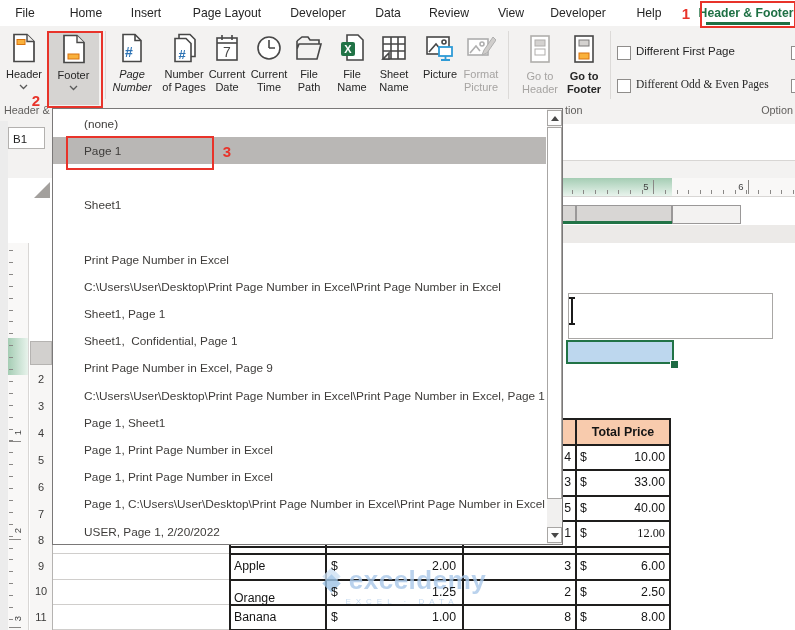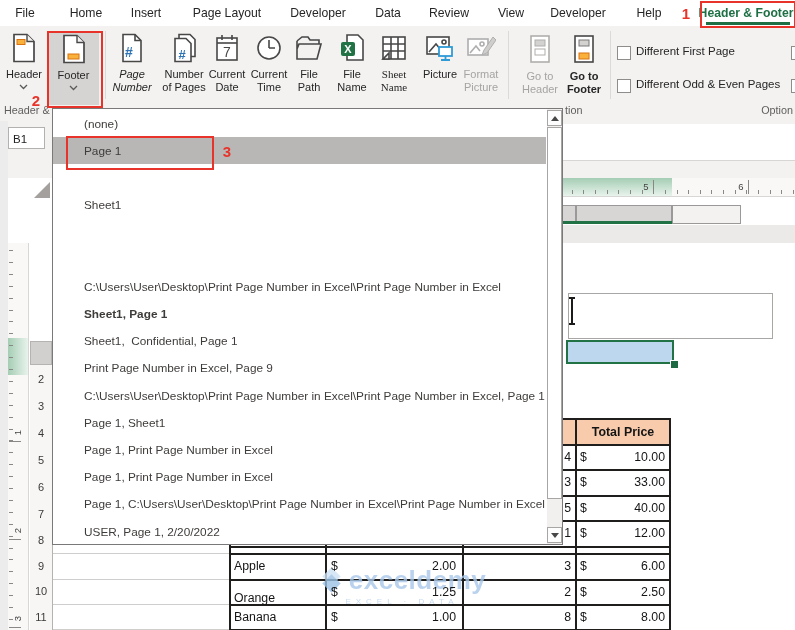--- a/index.html
+++ b/index.html
@@ -150,21 +150,21 @@
         <div style="position: absolute; left: 50%; top: 3px; transform: translateX(-50%);">
           <svg width="26" height="30" viewBox="0 0 26 30">
             <path d="M8 2 h11 l5 5 v20 h-16 z" fill="#fff" stroke="#474747" stroke-width="1.6"></path>
             <rect x="2" y="9" width="14" height="14" rx="2" fill="#217346"></rect>
             <text x="9" y="20" font-size="11" font-weight="bold" fill="#fff" font-family="sans-serif" text-anchor="middle">X</text>
           </svg>
         </div>
         <div class="rlabel" style="position: absolute; left: -6px; top: 38px; width: 66px; white-space: pre-line;">File
 Name</div>
       </div>
-      <div style="position: absolute; left: 367px; top: 30px; width: 54px; height: 72px; font-family: Liberation Serif, serif;">
+      <div style="position: absolute; left: 367px; top: 30px; width: 54px; height: 72px;">
         <div style="position: absolute; left: 50%; top: 3px; transform: translateX(-50%);">
           <svg width="28" height="30" viewBox="0 0 28 30">
             <rect x="3" y="4" width="22" height="22" fill="#fff" stroke="#474747" stroke-width="1.6"></rect>
             <path d="M3 11 h22 M3 18 h22 M11 4 v22 M18 4 v22" stroke="#474747" stroke-width="1.6" fill="none"></path>
             <path d="M3 26 l6 -6 v6 z" fill="#f3f2f1" stroke="#474747" stroke-width="1.6"></path>
           </svg>
         </div>
         <div class="rlabel" style="position: absolute; left: -6px; top: 38px; width: 66px; white-space: pre-line;">Sheet
 Name</div>
       </div>
@@ -214,21 +214,21 @@
           </svg>
         </div>
         <div class="rlabel" style="position: absolute; left: -4px; top: 40px; width: 56px; white-space: pre-line; font-weight: bold;">Go to
 Footer</div>
       </div>
     </div>
   <div id="optionChecks" class="abs" style="left:0;top:0;">
       <div class="cbx" style="left: 617px; top: 46px;"></div>
       <div class="cblab" style="left: 636px; top: 45px;">Different First Page</div>
       <div class="cbx" style="left: 617px; top: 79px;"></div>
-      <div class="cblab" style="left: 636px; top: 78px;">Different Odd &amp; Even Pages</div>
+      <div class="cblab" style="left: 636px; top: 78px; font-family: Liberation Serif, serif;">Different Odd &amp; Even Pages</div>
     </div>
 
   <div class="cbx" style="left:791px;top:46px;width:4px;"></div>
   <div class="cbx" style="left:791px;top:79px;width:4px;"></div>
 
   <div class="glabel" style="left:4px;">Header &amp;</div>
   <div class="glabel" style="left:565px;">tion</div>
   <div class="glabel" style="left:752px;width:41px;text-align:right;">Option</div>
 
   <div class="abs" style="left:0;top:121px;width:795px;height:57px;background:#f3f2f1;"></div>
@@ -365,21 +365,21 @@
       <div class="cellt" style="left: 580px; top: 445px; height: 23px;">$</div>
       <div class="cellt" style="left: 590px; top: 445px; width: 75px; height: 23px; justify-content: flex-end;">10.00</div>
       <div class="cellt" style="left: 541px; top: 470.5px; width: 30px; height: 23px; justify-content: flex-end;">3</div>
       <div class="cellt" style="left: 580px; top: 470.5px; height: 23px;">$</div>
       <div class="cellt" style="left: 590px; top: 470.5px; width: 75px; height: 23px; justify-content: flex-end;">33.00</div>
       <div class="cellt" style="left: 541px; top: 496px; width: 30px; height: 23px; justify-content: flex-end;">5</div>
       <div class="cellt" style="left: 580px; top: 496px; height: 23px;">$</div>
       <div class="cellt" style="left: 590px; top: 496px; width: 75px; height: 23px; justify-content: flex-end;">40.00</div>
       <div class="cellt" style="left: 541px; top: 521.5px; width: 30px; height: 23px; justify-content: flex-end;">1</div>
       <div class="cellt" style="left: 580px; top: 521.5px; height: 23px;">$</div>
-      <div class="cellt" style="left: 590px; top: 521.5px; width: 75px; height: 23px; justify-content: flex-end;">12.00</div>
+      <div class="cellt" style="left: 590px; top: 521.5px; width: 75px; height: 23px; justify-content: flex-end; font-family: Liberation Serif, serif;">12.00</div>
       <div class="cellt" style="left: 234px; top: 554.5px; height: 23px;">Apple</div>
       <div class="cellt" style="left: 331px; top: 554.5px; height: 23px;">$</div>
       <div class="cellt" style="left: 346px; top: 554.5px; width: 110px; height: 23px; justify-content: flex-end;">2.00</div>
       <div class="cellt" style="left: 500px; top: 554.5px; width: 71px; height: 23px; justify-content: flex-end;">3</div>
       <div class="cellt" style="left: 580px; top: 554.5px; height: 23px;">$</div>
       <div class="cellt" style="left: 590px; top: 554.5px; width: 75px; height: 23px; justify-content: flex-end;">6.00</div>
       <div class="cellt" style="left: 234px; top: 580px; height: 36px;">Orange</div>
       <div class="cellt" style="left: 331px; top: 580px; height: 23px;">$</div>
       <div class="cellt" style="left: 346px; top: 580px; width: 110px; height: 23px; justify-content: flex-end;">1.25</div>
       <div class="cellt" style="left: 500px; top: 580px; width: 71px; height: 23px; justify-content: flex-end;">2</div>
@@ -404,22 +404,23 @@
       <span style="font-size:26px;font-weight:bold;color:#a9c8e9;letter-spacing:0.5px;">exceldemy</span>
     </div>
     <div style="font-size:8px;letter-spacing:5px;color:#b9d2ec;margin-top:1px;">EXCEL · DATA</div>
   </div>
 
   <div class="abs" style="left:52px;top:108px;width:511px;height:437px;background:#fff;border:1px solid #7a7878;box-sizing:border-box;z-index:10;"></div>
   <div id="ddItems" class="abs" style="left:52px;top:108px;width:511px;height:437px;z-index:11;">
       <div class="ddi" style="top: 2px; height: 27.2px;">(none)</div>
       <div class="ddi" style="top: 29.2px; height: 27.2px; background: rgb(185, 183, 181);">Page 1</div>
       <div class="ddi" style="top: 83.6px; height: 27.2px;">Sheet1</div>
+      <div class="ddi" style="top: 138px; height: 27.2px;">Print Page Number in Excel</div>
       <div class="ddi" style="top: 165.2px; height: 27.2px;">C:\Users\User\Desktop\Print Page Number in Excel\Print Page Number in Excel</div>
-      <div class="ddi" style="top: 192.4px; height: 27.2px; font-weight: bold;">Sheet1, Page 1</div>
+      <div class="ddi" style="top: 192.4px; height: 27.2px;">Sheet1, Page 1</div>
       <div class="ddi" style="top: 219.6px; height: 27.2px;">Sheet1,  Confidential, Page 1</div>
       <div class="ddi" style="top: 246.8px; height: 27.2px;">Print Page Number in Excel, Page 9</div>
       <div class="ddi" style="top: 274px; height: 27.2px;">C:\Users\User\Desktop\Print Page Number in Excel\Print Page Number in Excel, Page 1</div>
       <div class="ddi" style="top: 301.2px; height: 27.2px;">Page 1, Sheet1</div>
       <div class="ddi" style="top: 328.4px; height: 27.2px;">Page 1, Print Page Number in Excel</div>
       <div class="ddi" style="top: 355.6px; height: 27.2px;">Page 1, Print Page Number in Excel</div>
       <div class="ddi" style="top: 382.8px; height: 27.2px;">Page 1, C:\Users\User\Desktop\Print Page Number in Excel\Print Page Number in Excel</div>
       <div class="ddi" style="top: 410px; height: 27.2px;">USER, Page 1, 2/20/2022</div>
     </div>
 

